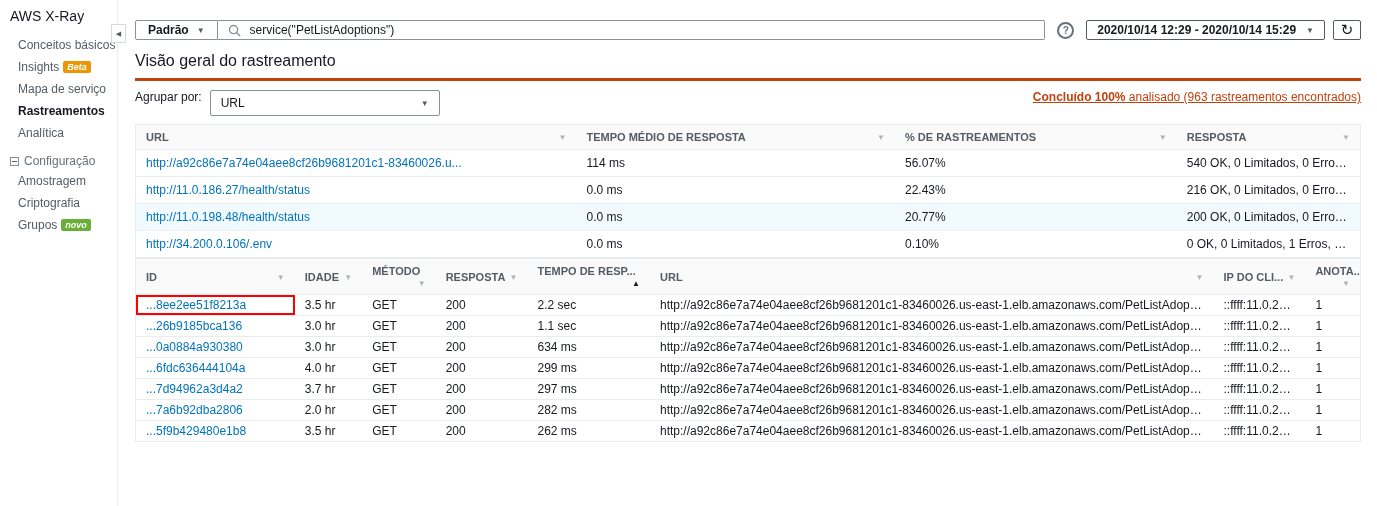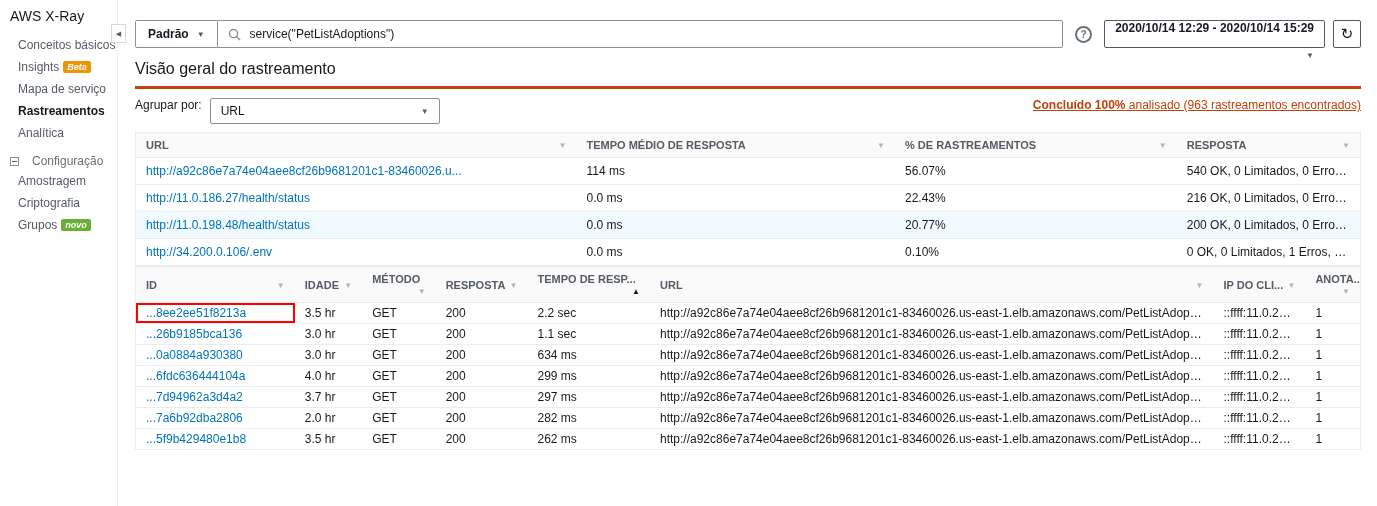--- a/index.html
+++ b/index.html
@@ -8,34 +8,34 @@
   .page { position:relative; width:1377px; height:506px; overflow:hidden; background:#fff; }
 
   
   .sidebar { position:absolute; left:0; top:0; bottom:0; width:118px; border-right:1px solid #eaeded; padding:8px 4px 0 10px; background:#fff; }
   .app-title { font-size:14px; color:#16191f; margin-bottom:10px; white-space:nowrap; }
   .nav-item { font-size:12px; color:#545b64; padding:4px 0 4px 8px; cursor:pointer; white-space:nowrap; display:flex; align-items:center; gap:4px; }
   .nav-item.selected { color:#16191f; font-weight:bold; }
   .badge { display:inline-block; padding:1px 4px; border-radius:2px; font-size:9px; font-weight:bold; color:#fff; line-height:1.2;font-style:italic; }
   .badge-beta { background:var(--beta-badge,#eb9605); }
   .badge-novo { background:var(--novo-badge,#6aaf35); }
-  .section-header { display:flex; align-items:center; gap:13px; font-size:12px; color:#687078; margin:10px 0 2px 0; cursor:pointer; white-space:nowrap; }
+  .section-header { display:flex; align-items:center; gap:5px; font-size:12px; color:#687078; margin:10px 0 2px 0; cursor:pointer; white-space:nowrap; }
   .collapse-box { width:9px; height:9px; border:1px solid #879196; display:inline-flex; align-items:center; justify-content:center; background:#fff; flex:0 0 auto; }
   .collapse-box::after { content:""; width:5px; height:1px; background:#545b64; }
   .panel-collapse { position:absolute; left:111px; top:24px; width:15px; height:19px; border:1px solid #d5dbdb; background:#fff; font-size:7px; color:#545b64; display:flex; align-items:center; justify-content:center; padding:0; cursor:pointer; z-index:2; }
 
   
   .main { position:absolute; left:119px; top:0; right:0; bottom:0; padding:0 16px; }
 
-  .toolbar { display:flex; align-items:stretch; margin-top:20px; height:28px; }
+  .toolbar { display:flex; align-items:stretch; margin-top:20px; height:20px; }
   .btn-padrao { display:flex; align-items:center; gap:8px; border:1px solid #879196; border-radius:2px 0 0 2px; background:#fff; font-weight:bold; font-size:12px; padding:0 12px; color:#16191f; cursor:pointer; font-family:inherit; }
   .search { flex:1; display:flex; align-items:center; gap:7px; border:1px solid #879196; border-left:none; border-radius:0 2px 2px 0; padding:0 10px; }
   .search input { border:none; outline:none; flex:1; font-size:12px; font-family:inherit; color:#16191f; background:transparent; }
   .help { width:17px; height:17px; border:2px solid #687078; border-radius:50%; color:#687078; font-size:10px; font-weight:bold; display:flex; align-items:center; justify-content:center; margin:0 12px; align-self:center; cursor:pointer; flex:0 0 auto; }
-  .date-range { display:flex; align-items:flex-end; gap:16px; border:1px solid #545b64; border-radius:2px; background:#fff; font-weight:bold; font-size:12px; padding:0 10px; white-space:nowrap; cursor:pointer; font-family:inherit; color:#16191f;flex-direction:column; }
+  .date-range { display:flex; align-items:center; gap:10px; border:1px solid #545b64; border-radius:2px; background:#fff; font-weight:bold; font-size:12px; padding:0 10px; white-space:nowrap; cursor:pointer; font-family:inherit; color:#16191f; }
   .refresh { width:28px; border:1px solid #545b64; border-radius:2px; background:#fff; margin-left:8px; font-size:15px; color:#16191f; display:flex; align-items:center; justify-content:center; cursor:pointer; flex:0 0 auto; }
   .caret { font-size:8px; color:#545b64; }
 
   .section-heading { font-size:16px; font-weight:400; color:#16191f; margin:12px 0 0 0; }
   .section-heading.bordered { padding-bottom:8px; border-bottom:3px solid #c2410c; }
 
   .groupby-row { display:flex; align-items:flex-start; margin:9px 0 8px 0; }
   .groupby-row label { font-size:12px; margin-right:8px; }
   .select { width:230px; height:26px; border:1px solid #879196; border-radius:2px; display:flex; align-items:center; justify-content:space-between; padding:0 10px; font-size:12px; background:#fff; cursor:pointer; }
   .status { margin-left:auto; font-size:12px; color:#c2410c; text-decoration:underline; white-space:nowrap; }

